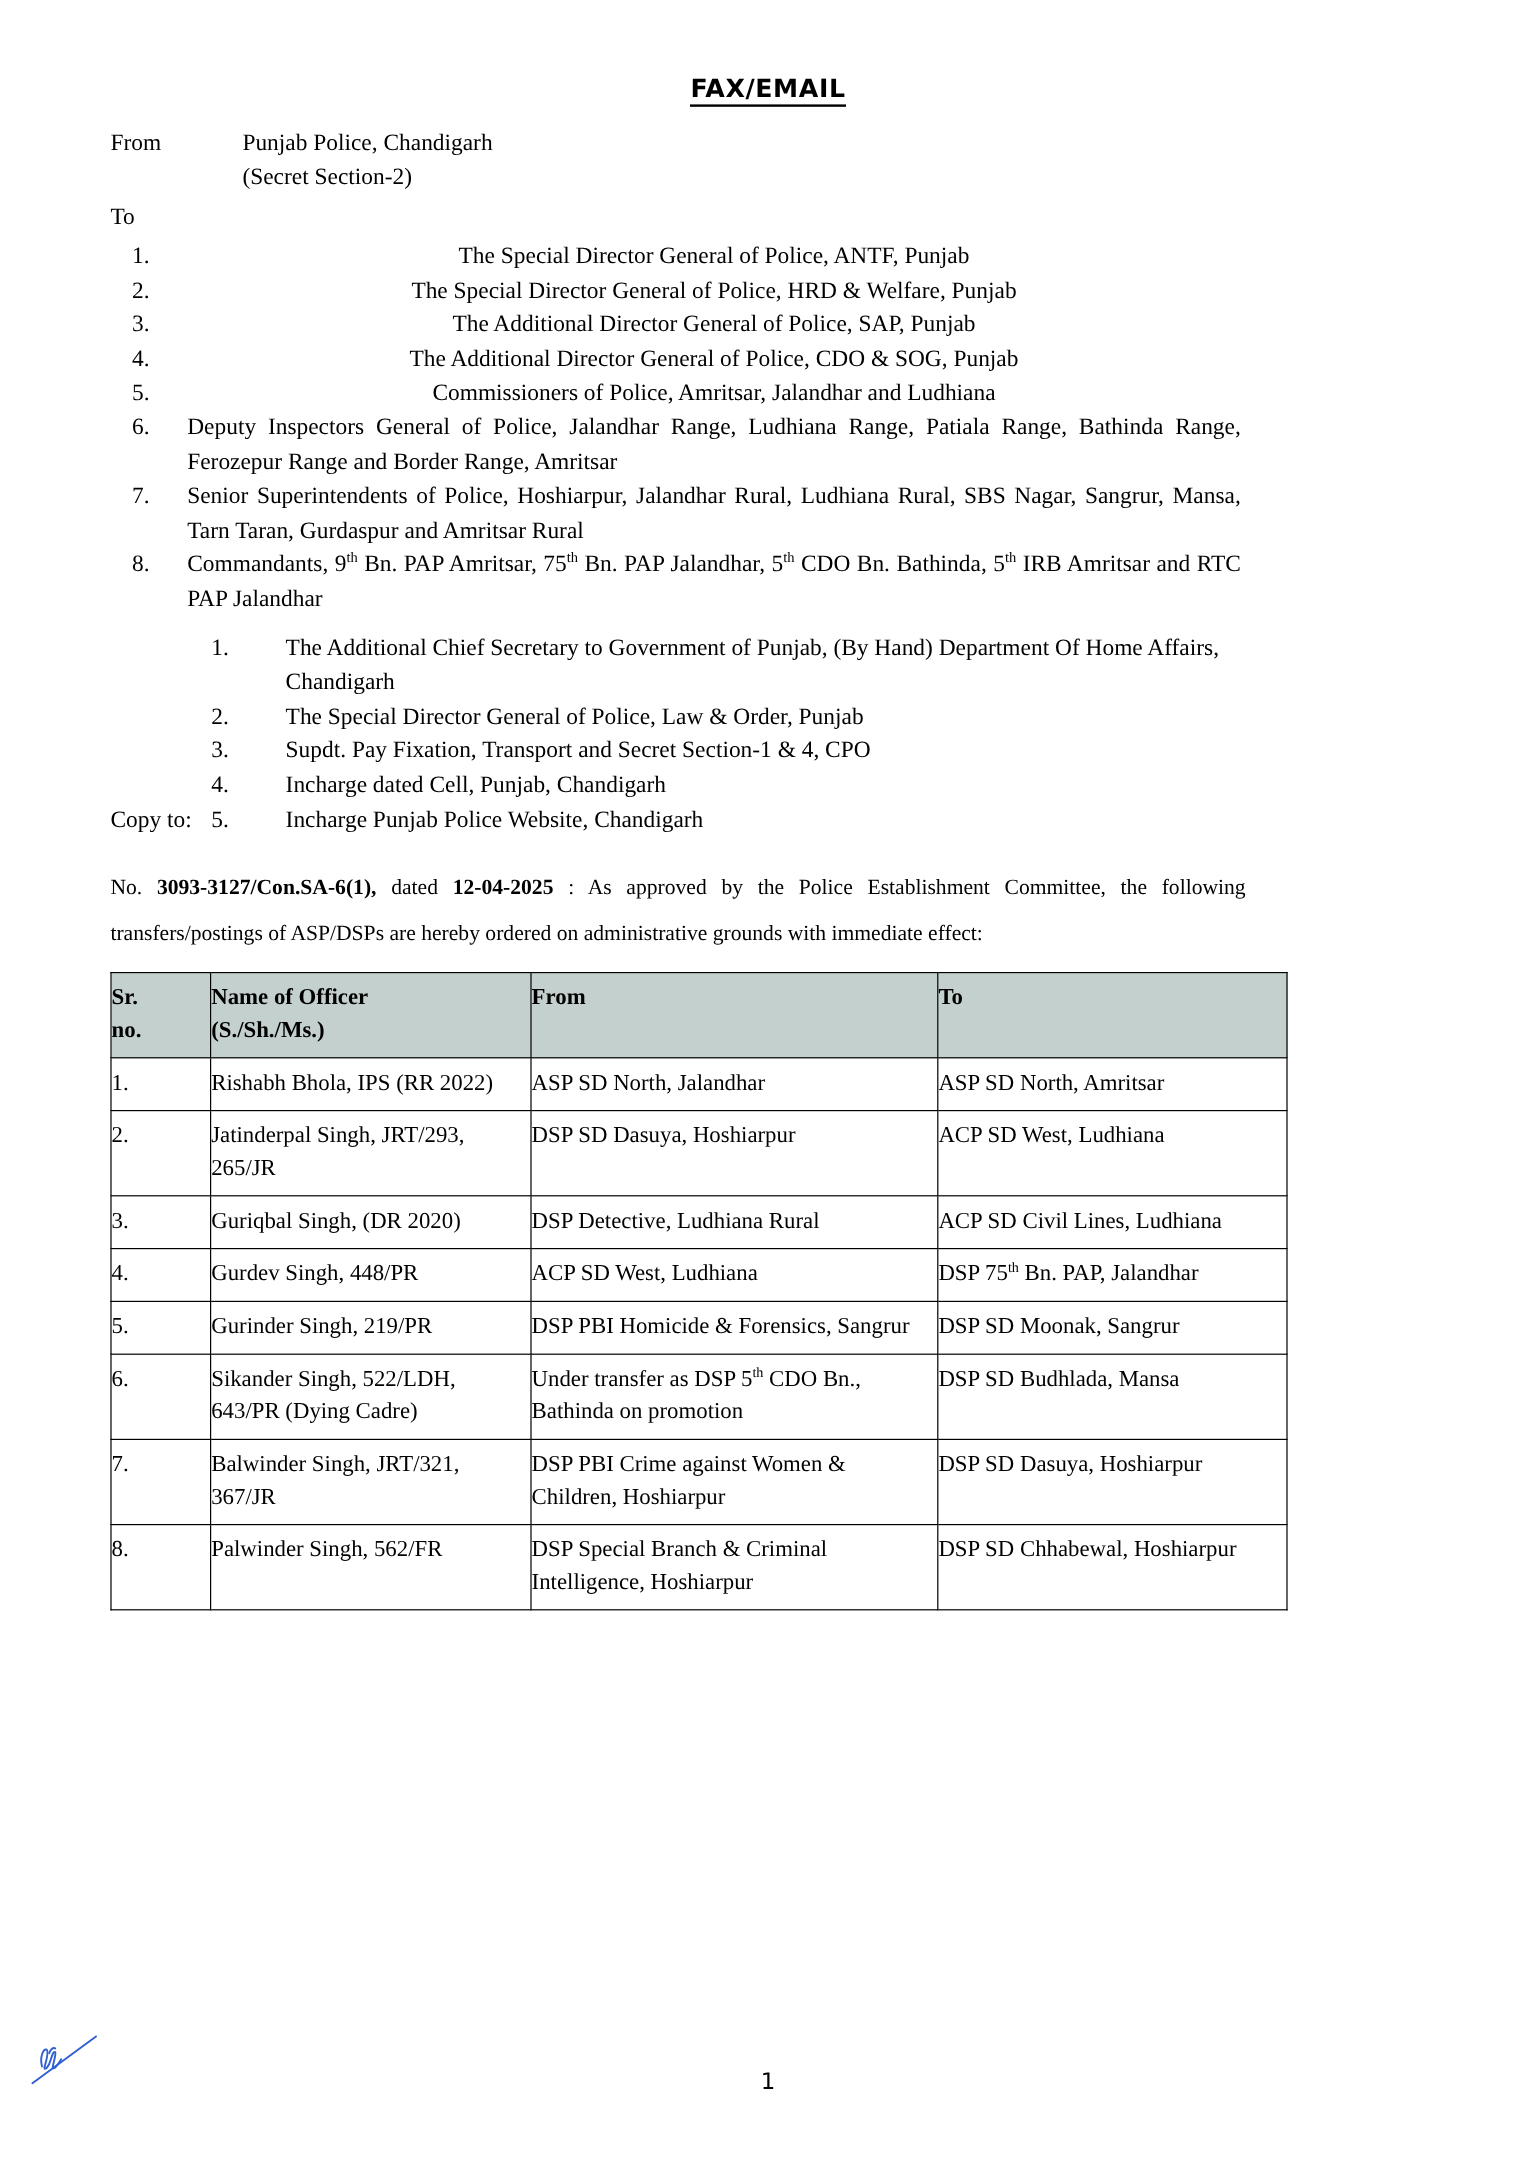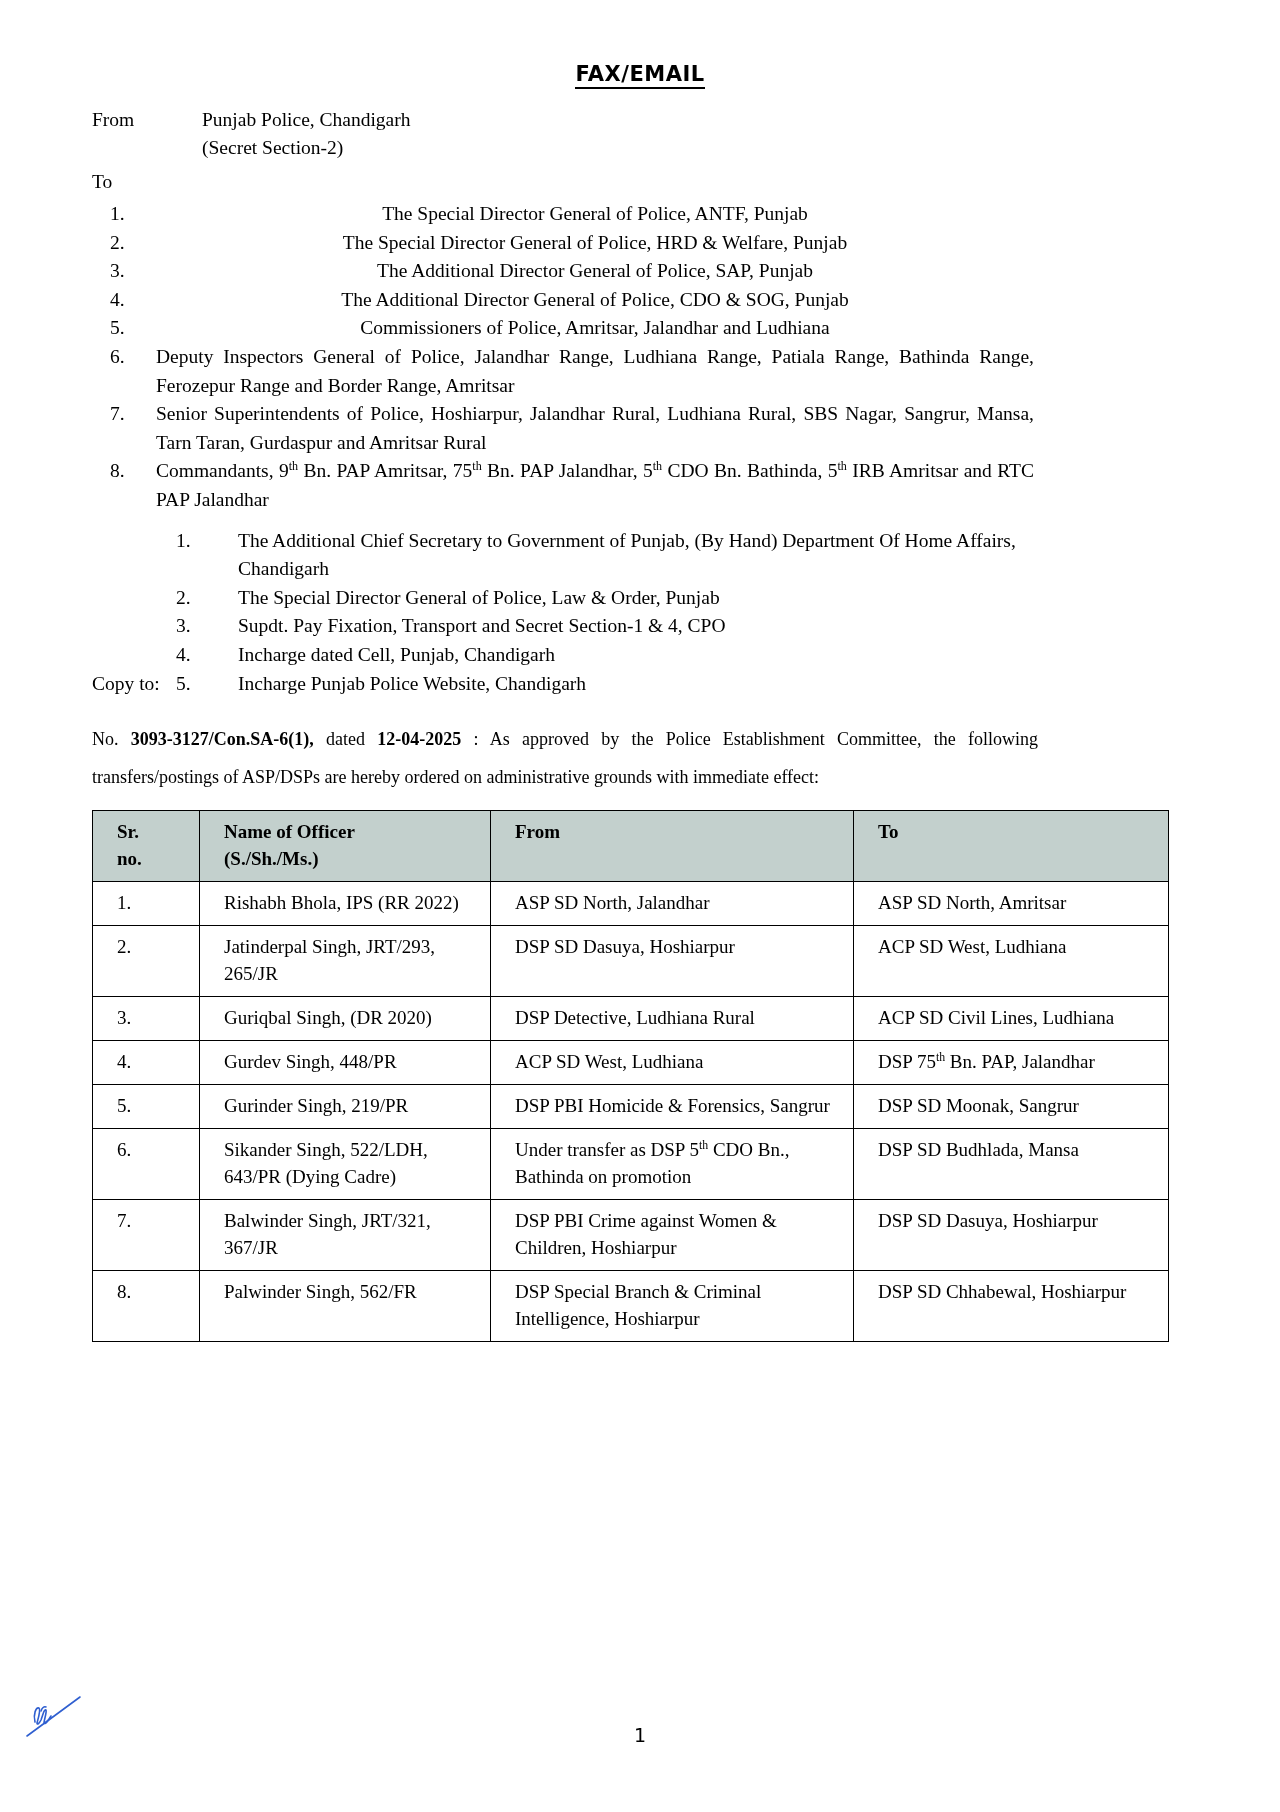--- a/index.html
+++ b/index.html
@@ -123,21 +123,21 @@
   table.transfer-table {
     margin-top: 14px;
     border-collapse: collapse;
     width: 946px;
     table-layout: fixed;
   }
   table.transfer-table th,
   table.transfer-table td {
     border: 1px solid #000;
     vertical-align: top;
-    padding: 7px 8px 9px 24px;
+    padding: 7px 8px 9px 0;
     font-size: 19px;
     line-height: 27px;
     text-align: left;
   }
   table.transfer-table thead th {
     background: #c3d0cd;
     font-weight: bold;
   }
   table.transfer-table tbody td { background: #ffffff; }
   .col-sr { width: 74px; }

